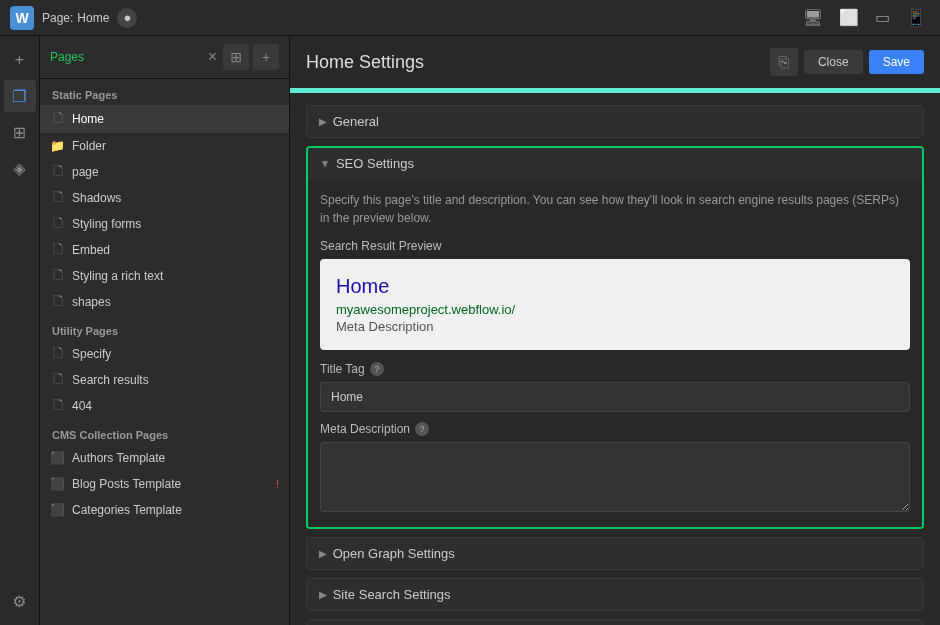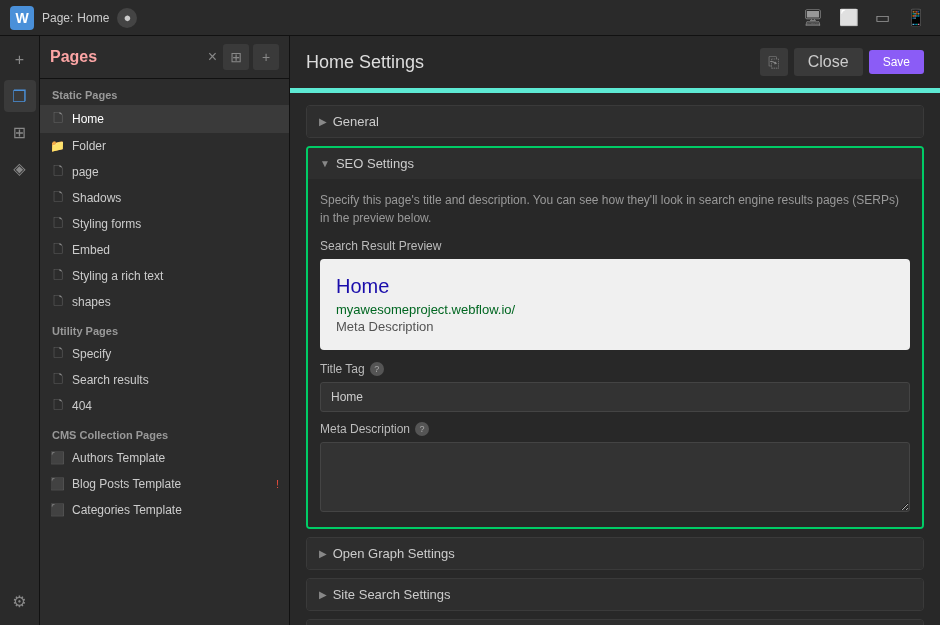--- a/index.html
+++ b/index.html
@@ -18,21 +18,21 @@
     .main { display: flex; flex: 1; overflow: hidden; }
 
     
     .icon-sidebar { width: 40px; background: #2a2a2a; border-right: 1px solid #111; display: flex; flex-direction: column; align-items: center; padding-top: 8px; gap: 4px; }
     .icon-btn { width: 32px; height: 32px; display: flex; align-items: center; justify-content: center; border-radius: 4px; cursor: pointer; color: #888; font-size: 16px; }
     .icon-btn.active { background: #3a3a3a; color: #4a90d9; }
 
     
     .pages-panel { width: 250px; background: #2c2c2c; border-right: 1px solid #111; display: flex; flex-direction: column; overflow: hidden; }
     .pages-header { display: flex; align-items: center; padding: 8px 10px; border-bottom: 1px solid #111; gap: 6px; }
-    .pages-title { color: #fca5a5; font-size: 16px; font-weight: 700; flex: 1; }
+    .pages-title { color: #22c55e; font-size: 12px; font-weight: 400; flex: 1; }
     .pages-close { color: #888; cursor: pointer; font-size: 16px; }
     .pages-actions { display: flex; gap: 4px; }
     .pages-action-btn { width: 26px; height: 26px; background: #3a3a3a; border-radius: 3px; display: flex; align-items: center; justify-content: center; cursor: pointer; color: #888; font-size: 14px; border: none; }
 
     .pages-list { overflow-y: auto; flex: 1; }
     .section-label { color: #999; font-size: 11px; font-weight: 600; padding: 10px 12px 4px; text-transform: none; }
     .page-item { display: flex; align-items: center; padding: 5px 10px; cursor: pointer; gap: 6px; }
     .page-item.active { background: #3a3a3a; }
     .page-icon { width: 16px; height: 16px; color: #888; display: flex; align-items: center; justify-content: center; font-size: 12px; flex-shrink: 0; }
     .page-icon.purple { color: #9b6dff; }
@@ -40,22 +40,22 @@
     .page-item.active .page-name { color: #fff; }
     .page-item-actions { display: flex; gap: 2px; opacity: 0; }
     .page-item-action { width: 18px; height: 18px; display: flex; align-items: center; justify-content: center; color: #888; font-size: 11px; cursor: pointer; }
 
     
     .main-content { flex: 1; background: #282828; overflow-y: auto; display: flex; flex-direction: column; }
     .content-header { display: flex; align-items: center; padding: 12px 16px; border-bottom: 5px solid #5eead4; gap: 8px; }
     .content-title { font-size: 18px; color: #ddd; font-weight: 500; flex: 1; }
     .header-actions { display: flex; gap: 6px; align-items: center; }
     .header-icon-btn { width: 28px; height: 28px; background: #3a3a3a; border-radius: 3px; display: flex; align-items: center; justify-content: center; cursor: pointer; color: #888; font-size: 14px; border: none; }
-    .close-btn { padding: 5px 14px; background: #3a3a3a; border: none; border-radius: 3px; color: #ccc; cursor: pointer; font-size: 16px; }
-    .save-btn { padding: 5px 14px; background: #8b5cf6; border: none; border-radius: 3px; color: #fff; cursor: pointer; font-size: 12px; font-weight: 500; }
+    .close-btn { padding: 5px 14px; background: #3a3a3a; border: none; border-radius: 3px; color: #ccc; cursor: pointer; font-size: 12px; }
+    .save-btn { padding: 5px 14px; background: #3b82f6; border: none; border-radius: 3px; color: #fff; cursor: pointer; font-size: 12px; font-weight: 500; }
 
     .settings-body { padding: 12px 16px; display: flex; flex-direction: column; gap: 8px; }
 
     
     .settings-section { border: 1px solid #3a3a3a; border-radius: 4px; overflow: hidden; }
     .section-header { display: flex; align-items: center; padding: 8px 12px; background: #2e2e2e; cursor: pointer; gap: 6px; }
     .section-chevron { color: #888; font-size: 10px; }
     .section-name { color: #ccc; font-size: 13px; font-weight: 500; }
 
     

